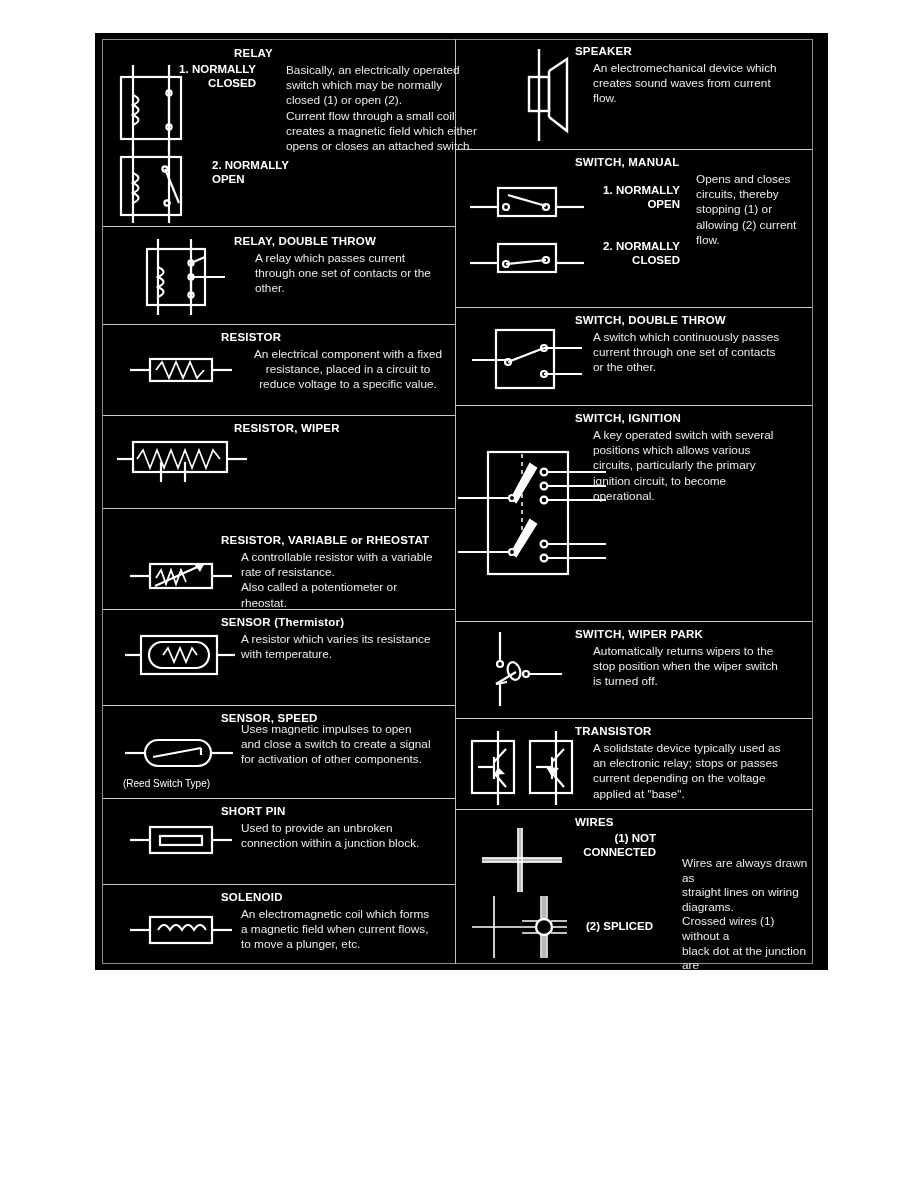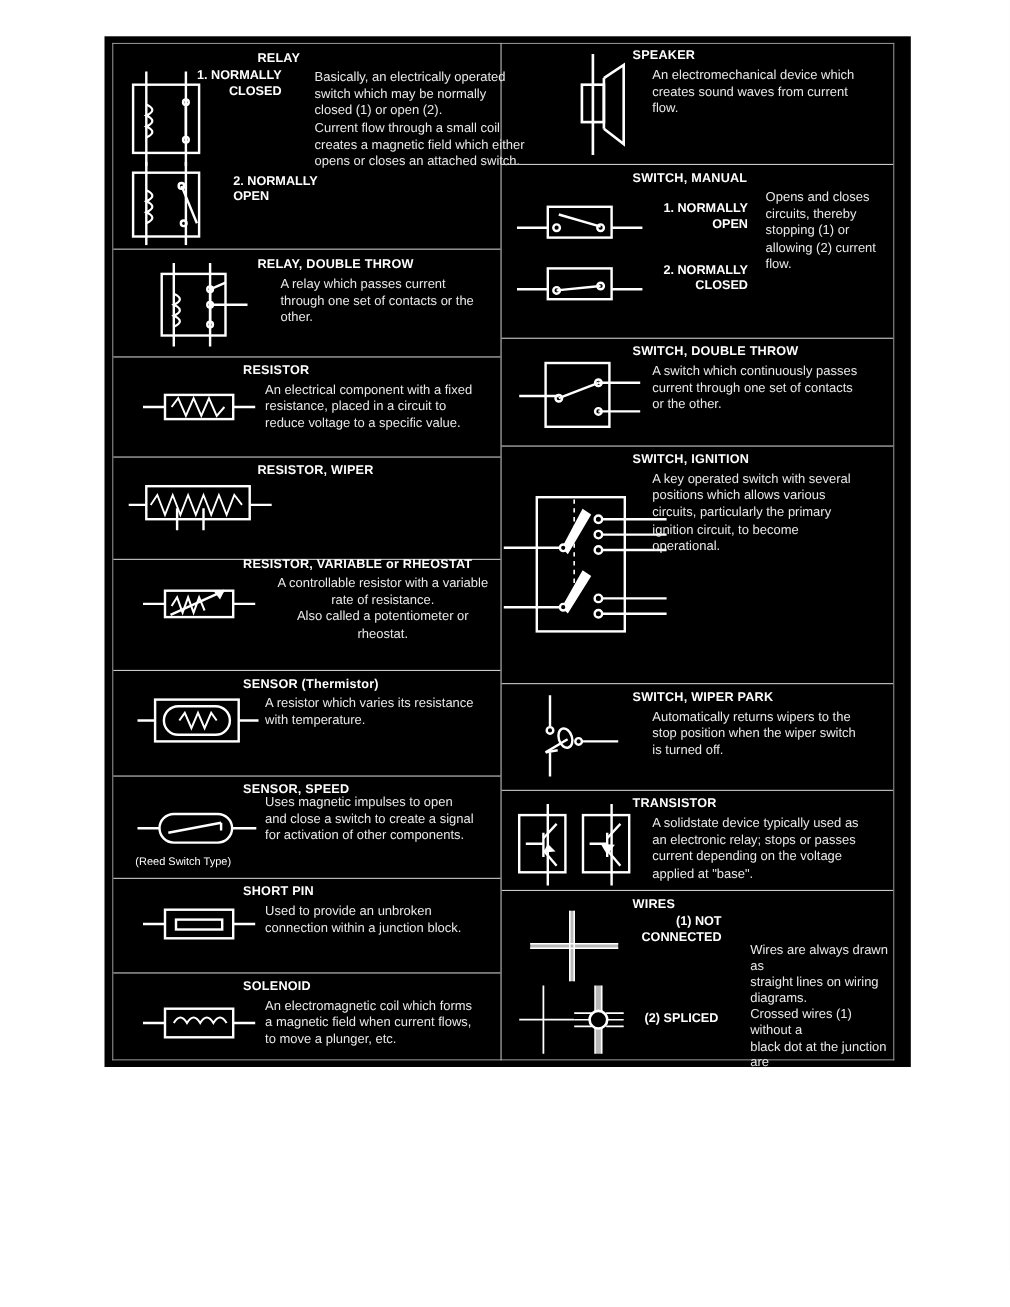--- a/index.html
+++ b/index.html
@@ -151,21 +151,21 @@
         <svg width="130" height="46" viewBox="0 0 130 46">
           <g stroke="#ffffff" stroke-width="2.2" fill="none">
             <rect x="22" y="12" width="62" height="22"></rect>
             <line x1="2" y1="23" x2="22" y2="23"></line>
             <line x1="84" y1="23" x2="104" y2="23"></line>
             <polyline points="28,23 34,15 41,31 48,15 55,31 62,15 69,31 76,23" stroke-width="1.8"></polyline>
           </g>
         </svg>
       </div>
       <div class="title" style="position:absolute; left:118px; top:6px;">RESISTOR</div>
-      <div class="desc" style="position:absolute; left:138px; top:22px; width:214px;">An electrical component with a fixed
+      <div class="desc" style="position:absolute; left:138px; top:22px; width:214px;text-align:center;">An electrical component with a fixed
 resistance, placed in a circuit to
 reduce voltage to a specific value.</div>
     </div>
     <div class="row-rule" style="left:8px; top:382px; width:352px;"></div>
 
     <div class="cell" style="left:8px; top:383px; width:352px; height:92px;">
       <div class="sym" style="left:12px; top:16px;">
         <svg width="140" height="58" viewBox="0 0 140 58">
           <g stroke="#ffffff" stroke-width="2.2" fill="none">
             <rect x="18" y="10" width="94" height="30"></rect>
@@ -174,21 +174,21 @@
             <polyline points="22,27 28,18 35,36 42,18 49,36 56,18 63,36 70,18 77,36 84,18 91,36 98,18 105,27" stroke-width="1.7"></polyline>
             <line x1="46" y1="30" x2="46" y2="50"></line>
             <line x1="70" y1="30" x2="70" y2="50"></line>
           </g>
         </svg>
       </div>
       <div class="title" style="position:absolute; left:131px; top:6px;">RESISTOR, WIPER</div>
     </div>
     <div class="row-rule" style="left:8px; top:475px; width:352px;"></div>
 
-    <div class="cell" style="left:8px; top:468px; width:352px; height:100px;text-align:center;">
+    <div class="cell" style="left:8px; top:495px; width:352px; height:100px;">
       <div class="sym" style="left:25px; top:24px;">
         <svg width="130" height="48" viewBox="0 0 130 48">
           <g stroke="#ffffff" stroke-width="2.2" fill="none">
             <rect x="22" y="12" width="62" height="24"></rect>
             <line x1="2" y1="24" x2="22" y2="24"></line>
             <line x1="84" y1="24" x2="104" y2="24"></line>
             <polyline points="28,26 33,18 38,32 43,18 48,32 53,18 58,30" stroke-width="1.8"></polyline>
             <line x1="27" y1="34" x2="76" y2="12"></line>
             <polygon points="76,12 66,12 72,20" fill="#ffffff" stroke="none"></polygon>
           </g>

